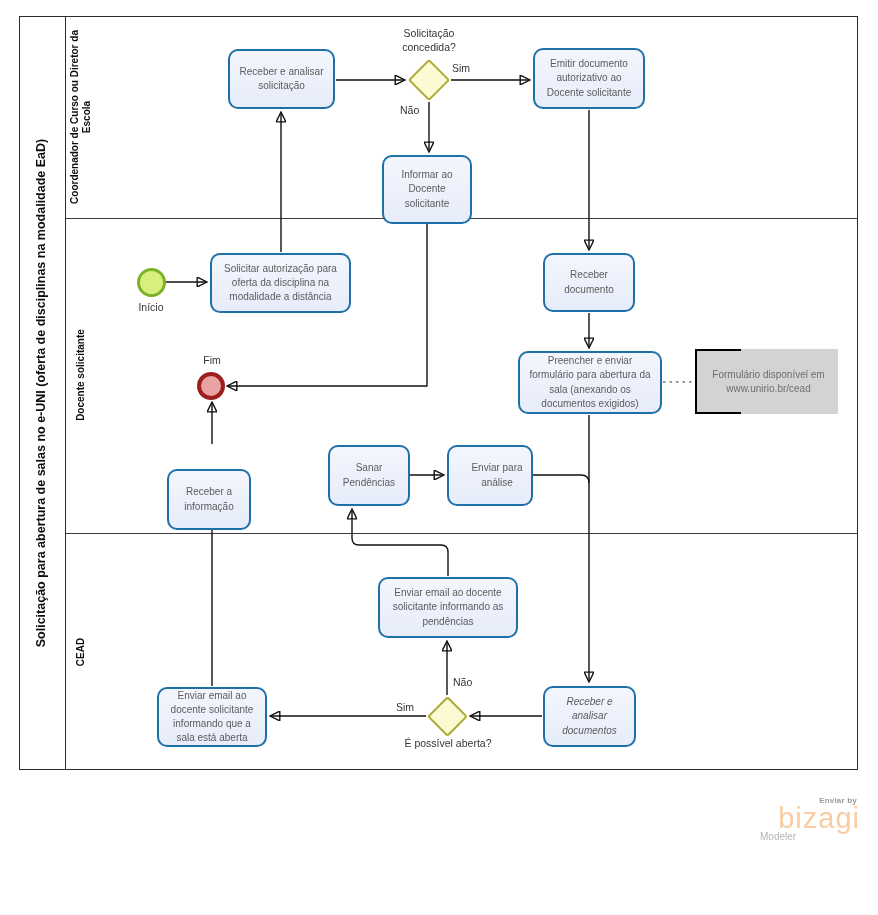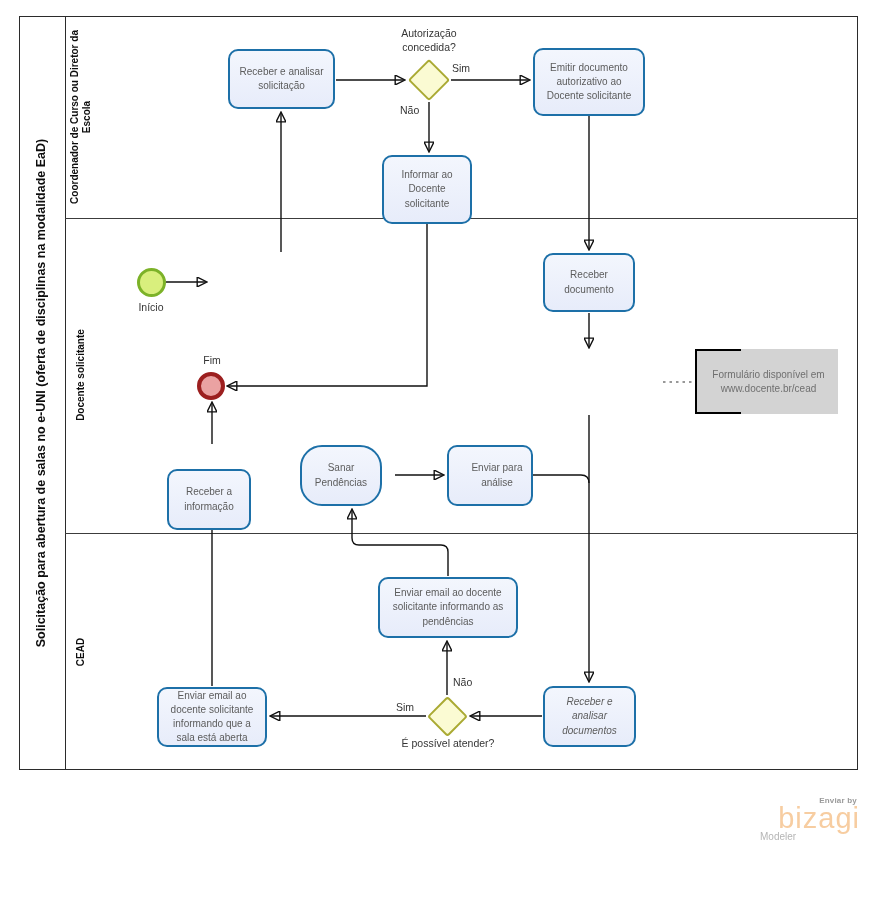--- a/index.html
+++ b/index.html
@@ -80,58 +80,64 @@
     <path d="M426,716 L271,716" marker-end="url(#arr)"></path>
     <path d="M212,686 L212,510" marker-end="url(#arr)"></path>
     <path d="M212,444 L212,403" marker-end="url(#arr)"></path>
     <path class="dotted" d="M663,382 L694,382"></path>
   </svg>
 
   <div class="task" style="left:228px;top:49px;width:107px;height:60px;">
     <span>Receber  e analisar solicitação</span>
   </div>
   <div class="gateway" style="left:414px;top:65px;width:30px;height:30px;"></div>
-  <div class="flabel wrap" style="left:379px;top:27px;width:100px;">Autorização concedida?</div>
+  <div class="flabel wrap" style="left:379px;top:27px;width:100px;">Solicitação concedida?</div>
   <div class="flabel" style="left:452px;top:62px;">Sim</div>
   <div class="flabel" style="left:400px;top:104px;">Não</div>
-  <div class="task" style="left:533px;top:48px;width:112px;height:68px;">
+  <div class="task" style="left:533px;top:48px;width:112px;height:61px;">
     <span>Emitir documento autorizativo ao Docente solicitante</span>
   </div>
   <div class="task" style="left:382px;top:155px;width:90px;height:69px;">
     <span>Informar ao Docente solicitante</span>
   </div>
 
   <div class="event start" style="left:137px;top:268px;"></div>
   <div class="flabel" style="left:126px;top:301px;width:50px;">Início</div>
+  <div class="task" style="left:210px;top:253px;width:141px;height:60px;">
+    <span>Solicitar autorização para oferta da disciplina na modalidade a distância</span>
+  </div>
   <div class="flabel" style="left:197px;top:354px;width:30px;">Fim</div>
   <div class="event end" style="left:197px;top:372px;"></div>
   <div class="task" style="left:543px;top:253px;width:92px;height:59px;">
     <span>Receber documento</span>
   </div>
+  <div class="task" style="left:518px;top:351px;width:144px;height:63px;">
+    <span>Preencher e enviar formulário para abertura da sala (anexando os documentos exigidos)</span>
+  </div>
   <div class="annotation">
     <span class="bracket"></span>
-    <span>Formulário disponível em www.docente.br/cead</span>
+    <span>Formulário disponível em www.unirio.br/cead</span>
   </div>
   <div class="task" style="left:167px;top:469px;width:84px;height:61px;text-align:center;">
     <span>Receber a informação</span>
   </div>
-  <div class="task" style="left:300px;top:445px;width:82px;height:61px;border-radius:22px;">
+  <div class="task" style="left:328px;top:445px;width:82px;height:61px;">
     <span>Sanar Pendências</span>
   </div>
   <div class="task" style="left:447px;top:445px;width:86px;height:61px;padding-left:20px;">
     <span>Enviar para análise</span>
   </div>
 
   <div class="task" style="left:378px;top:577px;width:140px;height:61px;text-align:center;">
     <span>Enviar email ao docente solicitante informando as pendências</span>
   </div>
   <div class="gateway" style="left:433px;top:702px;width:29px;height:29px;"></div>
   <div class="flabel" style="left:453px;top:676px;">Não</div>
   <div class="flabel" style="left:396px;top:701px;">Sim</div>
-  <div class="flabel" style="left:397px;top:737px;width:102px;">É possível atender?</div>
+  <div class="flabel" style="left:397px;top:737px;width:102px;">É possível aberta?</div>
   <div class="task" style="left:543px;top:686px;width:93px;height:61px;font-style:italic;">
     <span>Receber e analisar documentos</span>
   </div>
   <div class="task" style="left:157px;top:687px;width:110px;height:60px;">
     <span>Enviar email ao docente solicitante informando que a sala está aberta</span>
   </div>
 
   <div class="brand">
     <div class="powered">Enviar by</div>
     <div class="bizagi">bizagi</div>

